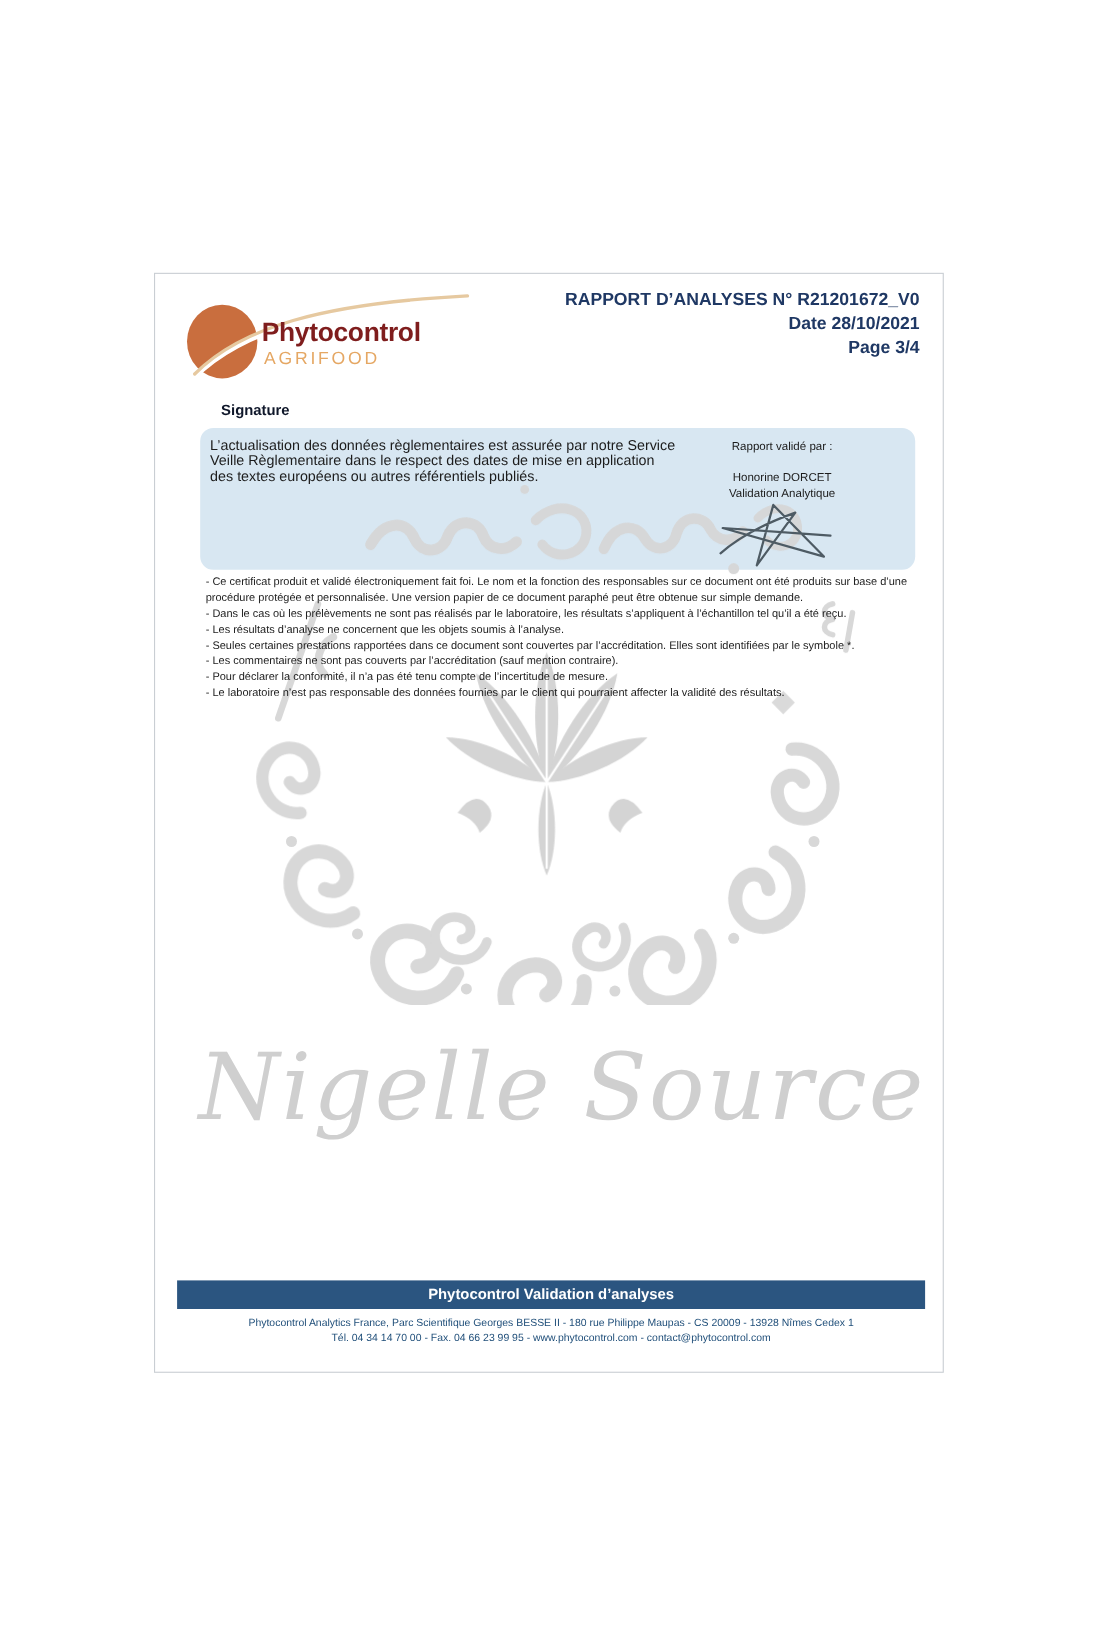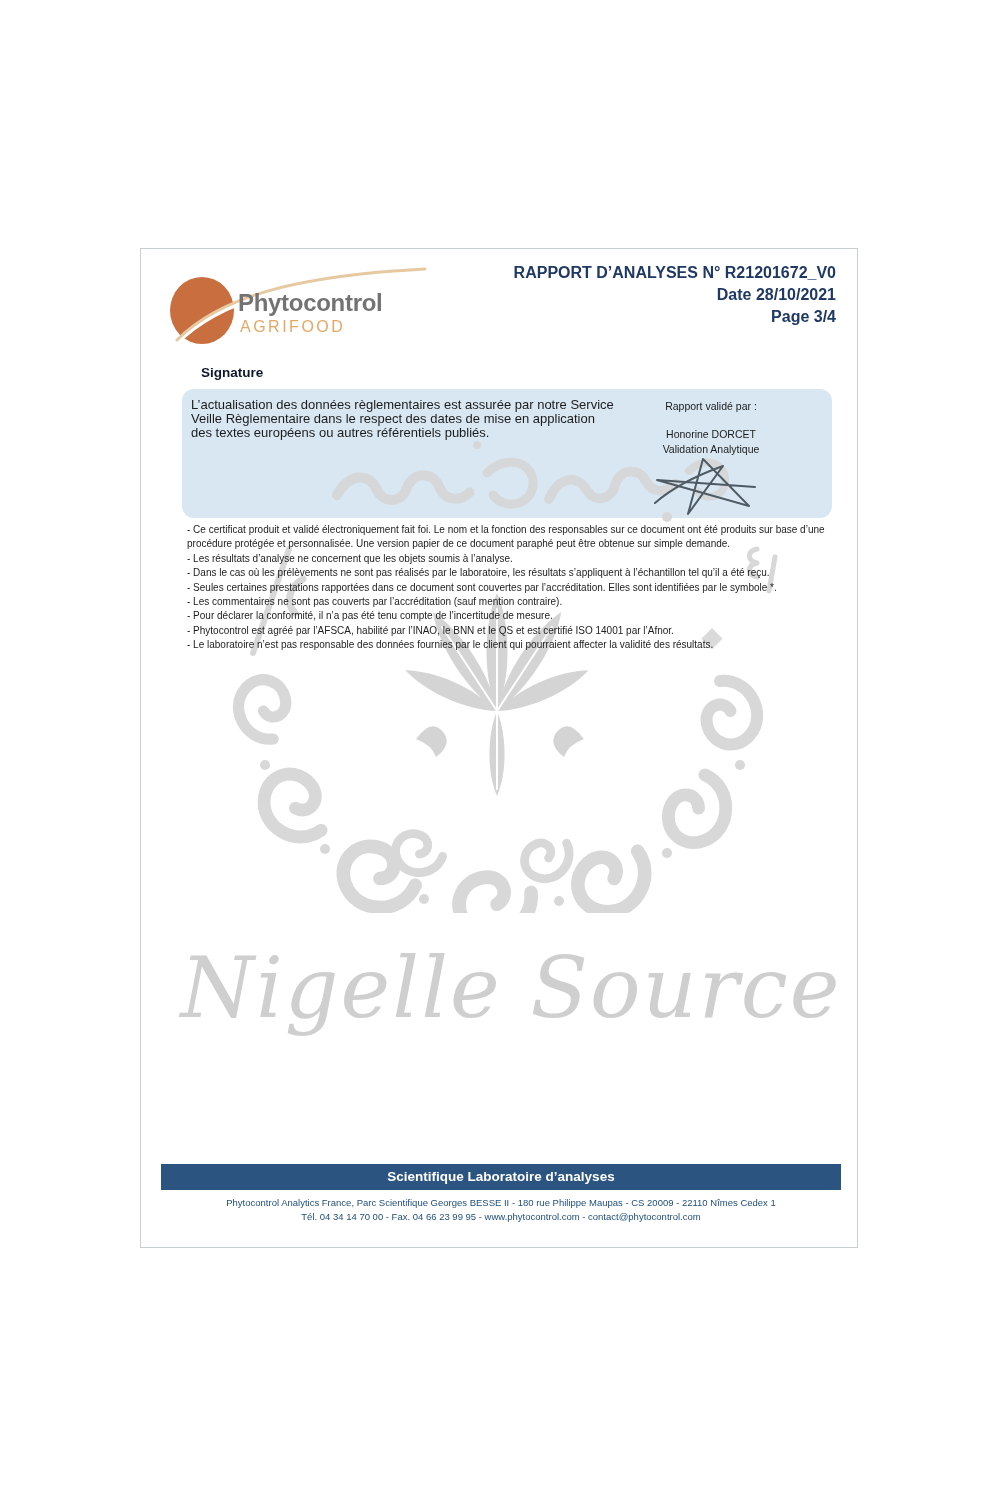--- a/index.html
+++ b/index.html
@@ -14,21 +14,21 @@
   
   .layer-bg   { position:absolute; inset:0; z-index:1; }
   .layer-wm   { position:absolute; inset:0; z-index:2; pointer-events:none; }
   .layer-text { position:absolute; inset:0; z-index:3; }
 
   
   .logo-circle { position:absolute; left:29px; top:28px; width:64px; height:67px;
     background:#c96e3e; border-radius:50%; }
   .logo-swoosh { position:absolute; left:26px; top:6px; width:268px; height:96px; }
   .logo-name { position:absolute; left:97px; top:40px; font-size:24px; font-weight:bold;
-    color:#737373; letter-spacing:-0.3px; }
+    color:#7f1d1d; letter-spacing:-0.3px; }
   .logo-sub  { position:absolute; left:99px; top:69px; font-size:16px; font-weight:normal;
     color:#e5a763; letter-spacing:2.5px; }
 
   
   .hdr-right { position:absolute; right:21px; top:13px; text-align:right;
     color:#1f3864; font-weight:bold; font-size:16px; line-height:22px; }
 
   
   .sig-heading { position:absolute; left:60px; top:116px; font-size:13.5px;
     font-weight:bold; color:#0f172a; }
@@ -158,30 +158,29 @@
       <div class="notice">L’actualisation des données règlementaires est assurée par notre Service Veille Règlementaire dans le respect des dates de mise en application des textes européens ou autres référentiels publiés.</div>
       <div class="validated-label">Rapport validé par :</div>
       <div class="validator-name">Honorine DORCET</div>
       <div class="validator-role">Validation Analytique</div>
       <svg class="sig-star" viewBox="0 0 112 62" xmlns="http://www.w3.org/2000/svg">
         <path d="M6,47 C22,33 46,20 74,10 L39,58 L54,3 L100,50 L8,24 L106,31" fill="none" stroke="#4e5b64" stroke-width="2" stroke-linejoin="round" stroke-linecap="round"></path>
       </svg>
 
       <div class="disclaimers">
         <div>- Ce certificat produit et validé électroniquement fait foi. Le nom et la fonction des responsables sur ce document ont été produits sur base d’une procédure protégée et personnalisée. Une version papier de ce document paraphé peut être obtenue sur simple demande.</div>
+        <div>- Dans le cas où les prélèvements ne sont pas réalisés par le laboratoire, les résultats s’appliquent à l’échantillon tel qu’il a été reçu.</div>
         <div>- Les résultats d’analyse ne concernent que les objets soumis à l’analyse.</div>
-        <div>- Dans le cas où les prélèvements ne sont pas réalisés par le laboratoire, les résultats s’appliquent à l’échantillon tel qu’il a été reçu.</div>
         <div>- Seules certaines prestations rapportées dans ce document sont couvertes par l’accréditation. Elles sont identifiées par le symbole *.</div>
         <div>- Les commentaires ne sont pas couverts par l’accréditation (sauf mention contraire).</div>
         <div>- Pour déclarer la conformité, il n’a pas été tenu compte de l’incertitude de mesure.</div>
-        <div>- Phytocontrol est agréé par l’AFSCA, habilité par l’INAO, le BNN et le QS et est certifié ISO 14001 par l’Afnor.</div>
         <div>- Le laboratoire n’est pas responsable des données fournies par le client qui pourraient affecter la validité des résultats.</div>
       </div>
 
-      <div class="footer-bar">Scientifique Laboratoire d’analyses</div>
+      <div class="footer-bar">Phytocontrol Validation d’analyses</div>
       <div class="footer-addr">
-        <div>Phytocontrol Analytics France, Parc Scientifique Georges BESSE II - 180 rue Philippe Maupas - CS 20009 - 22110 Nîmes Cedex 1</div>
+        <div>Phytocontrol Analytics France, Parc Scientifique Georges BESSE II - 180 rue Philippe Maupas - CS 20009 - 13928 Nîmes Cedex 1</div>
         <div>Tél. 04 34 14 70 00 - Fax. 04 66 23 99 95 - www.phytocontrol.com - contact@phytocontrol.com</div>
       </div>
 
     </div>
   </div>
 </div>
 
 </body></html>

